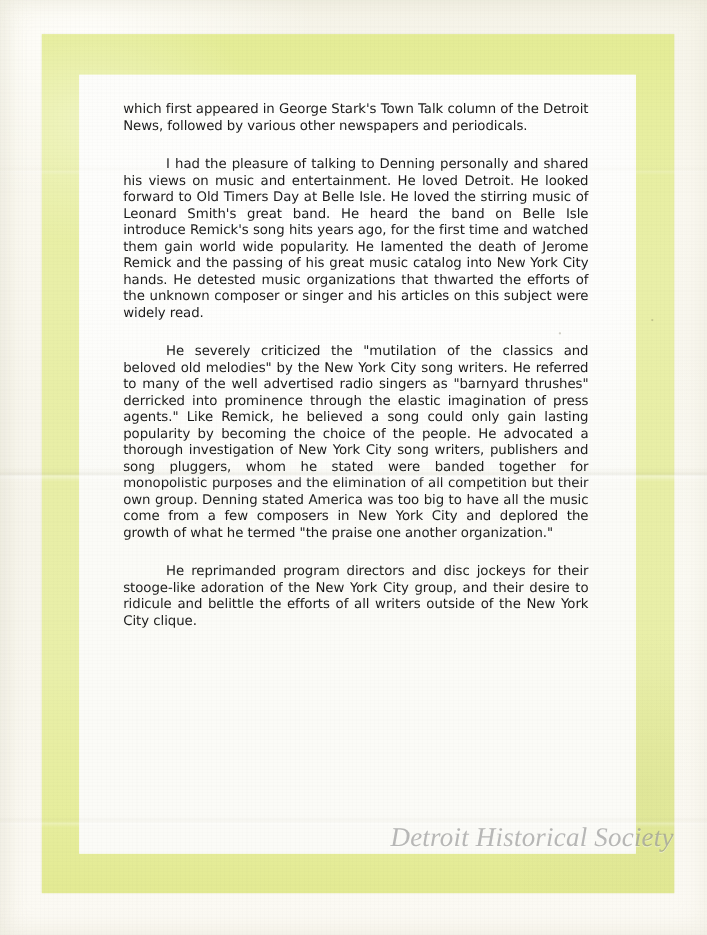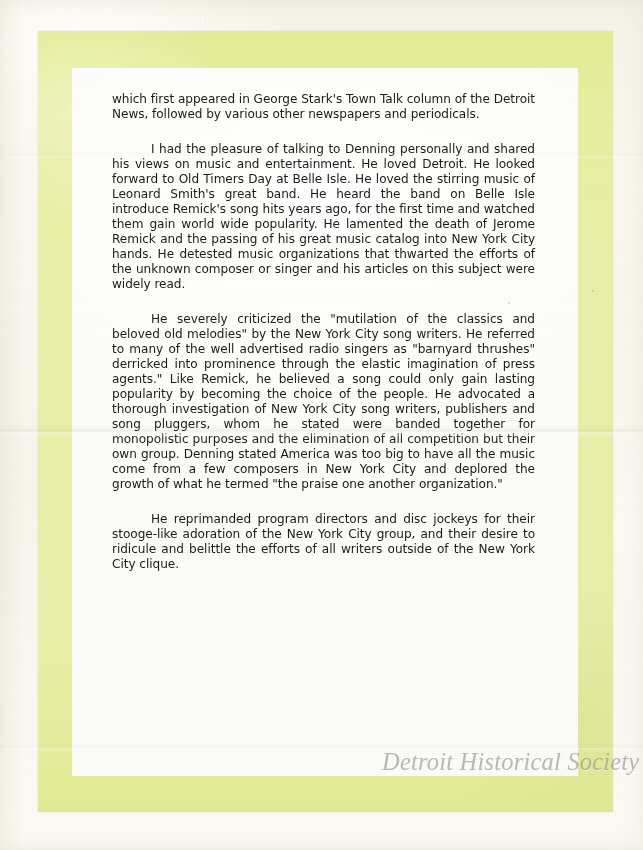--- a/index.html
+++ b/index.html
@@ -111,21 +111,20 @@
     top: 748px;
     z-index: 30;
     font-family: "Liberation Serif", "DejaVu Serif", serif;
     font-style: italic;
     font-size: 24.5px;
     letter-spacing: 0.2px;
     color: rgba(120,120,120,0.52);
     white-space: nowrap;
     text-shadow: 0 1px 0 rgba(255,255,255,0.45);
     pointer-events: none;
-    margin-left: 27px;
   }
 
   
   .fold-crease {
     position: absolute;
     pointer-events: none;
     z-index: 35;
   }
   #fold-horizontal-main {
     left: 0;

